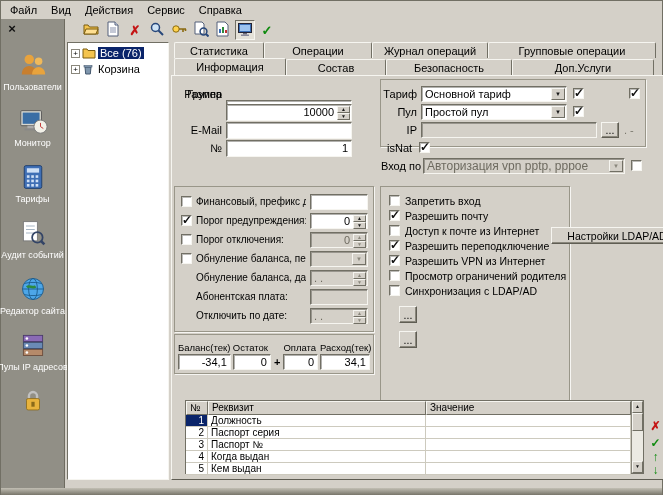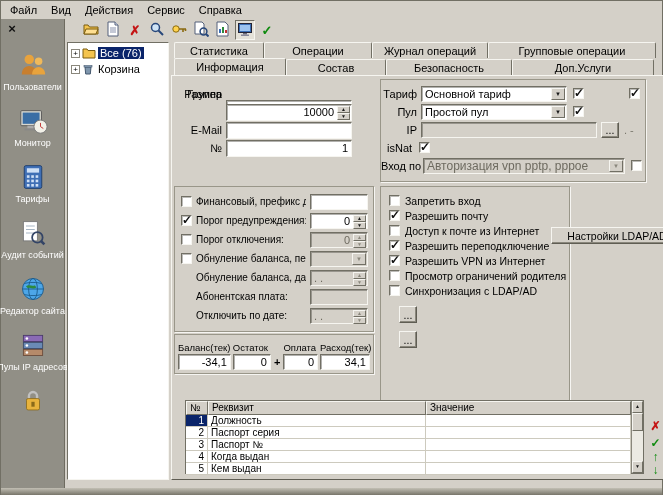--- a/index.html
+++ b/index.html
@@ -325,21 +325,21 @@
       <span class="lbl r" style="left:4px;top:48px;width:46px">E-Mail</span>
       <div class="sunk field" style="left:54px;top:46px;width:126px;height:17px">
           <span class="fv"></span>
         </div>
 
       <span class="lbl r" style="left:4px;top:66px;width:46px">№</span>
       <div class="sunk field" style="left:54px;top:64px;width:126px;height:17px">
           <span class="fv right nospin">1</span>
         </div>
 
-      <div class="gbox" style="left:208px;top:3px;width:266px;height:103px">
+      <div class="gbox" style="left:208px;top:3px;width:266px;height:68px">
         <span class="lbl r" style="left:2px;top:8px;width:34px">Тариф</span>
         <div class="sunk field" style="left:40px;top:6px;width:146px;height:16px">
           <span class="fv">Основной тариф</span>
           <span class="dd">▼</span>
         </div>
         <span class="cb abs checked" style="left:192px;top:8px"></span>
         <span class="cb abs checked" style="left:248px;top:8px"></span>
 
         <span class="lbl r" style="left:2px;top:26px;width:34px">Пул</span>
         <div class="sunk field" style="left:40px;top:24px;width:146px;height:16px">

